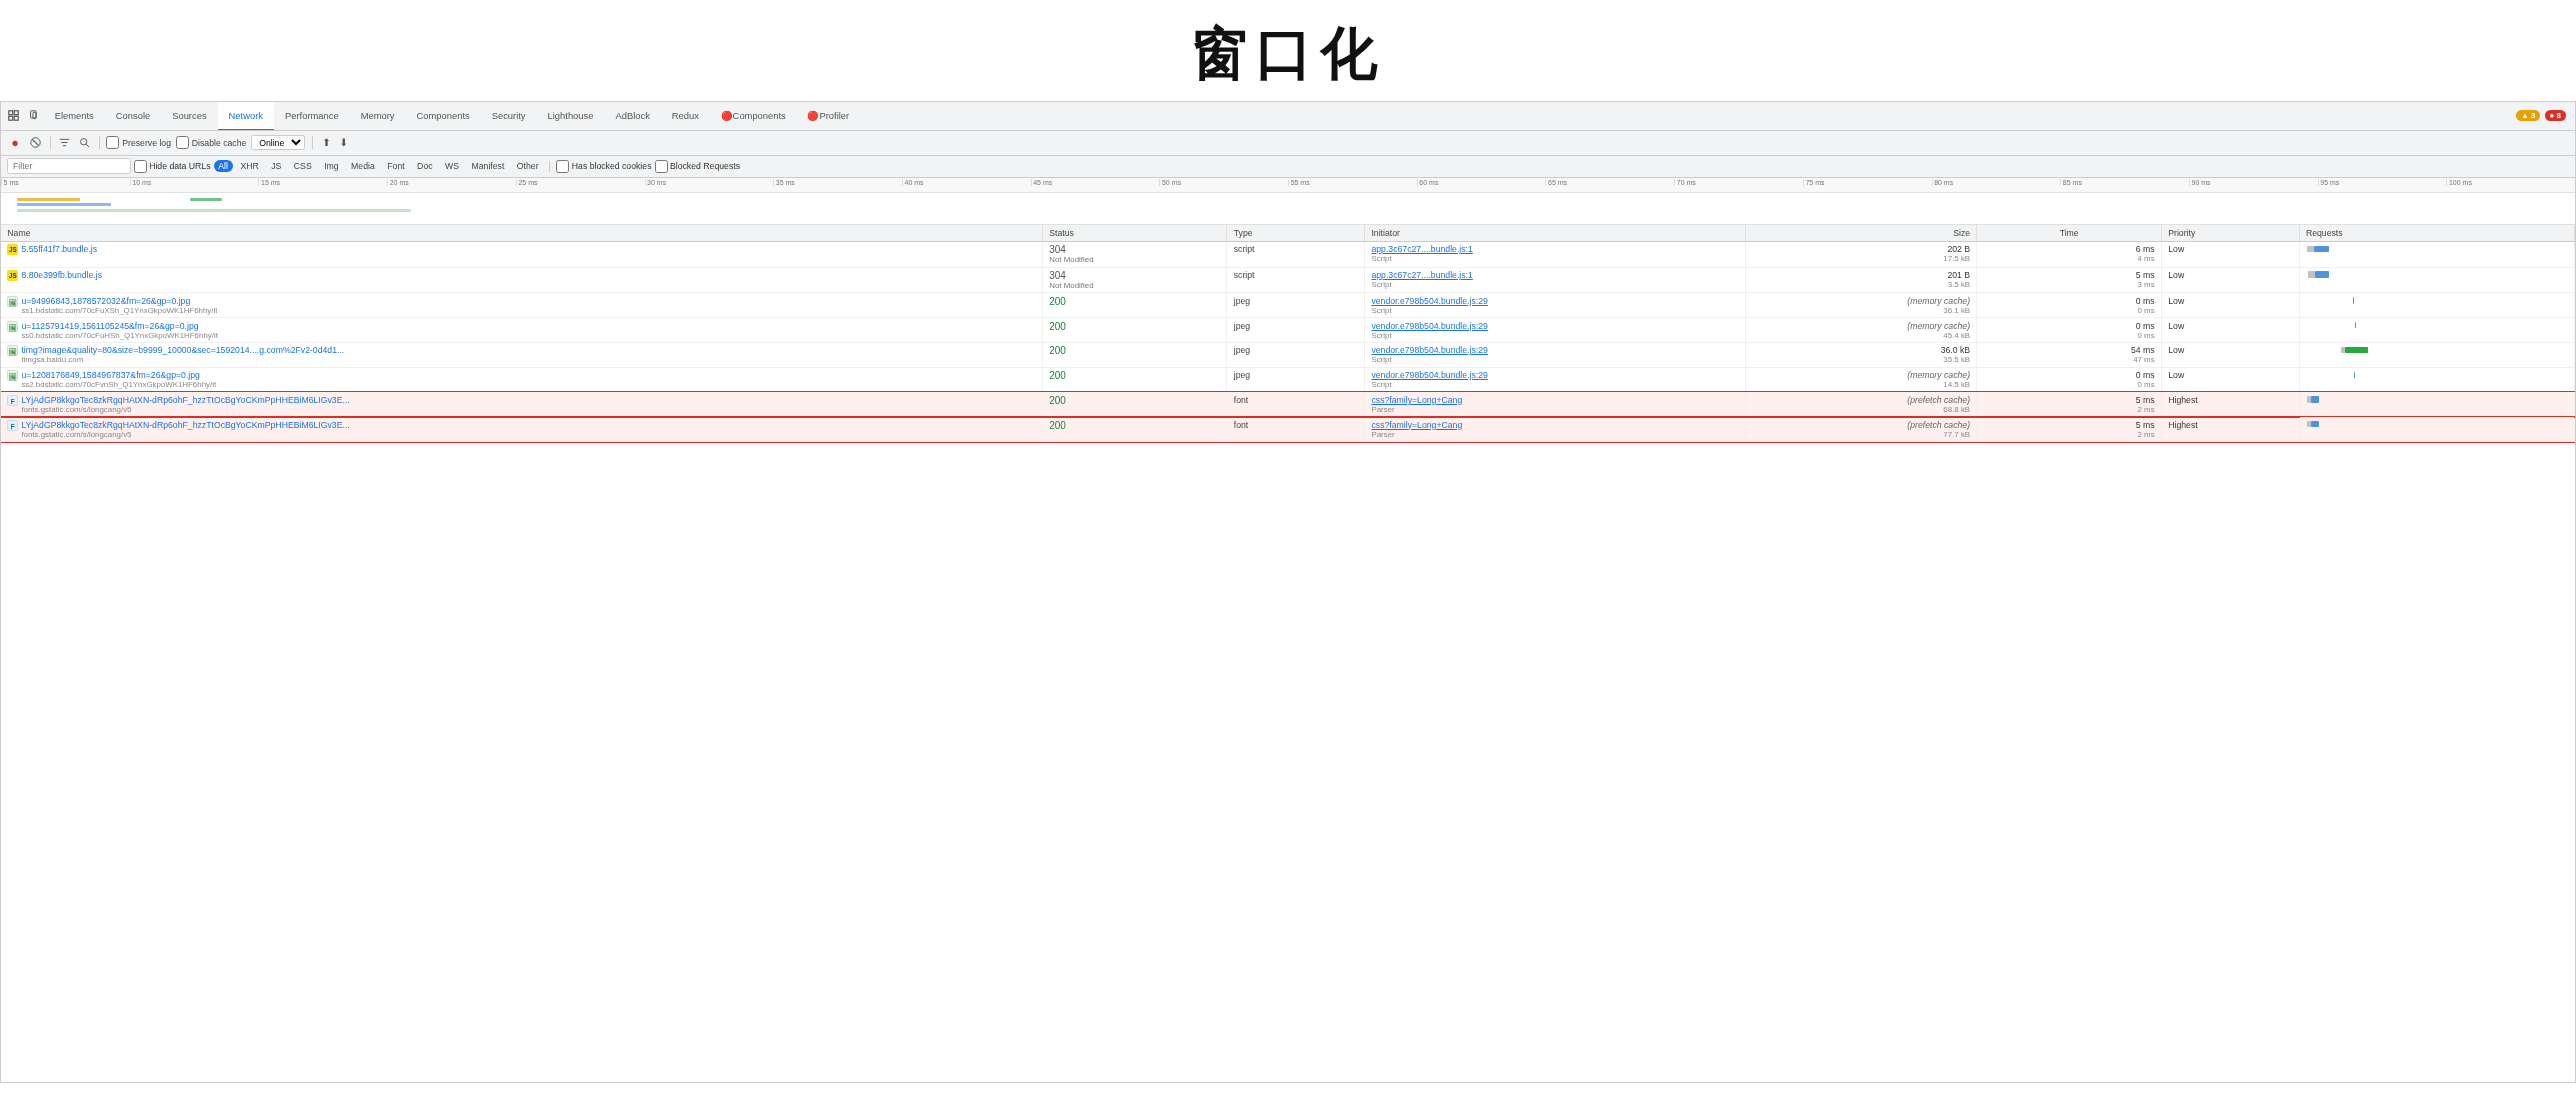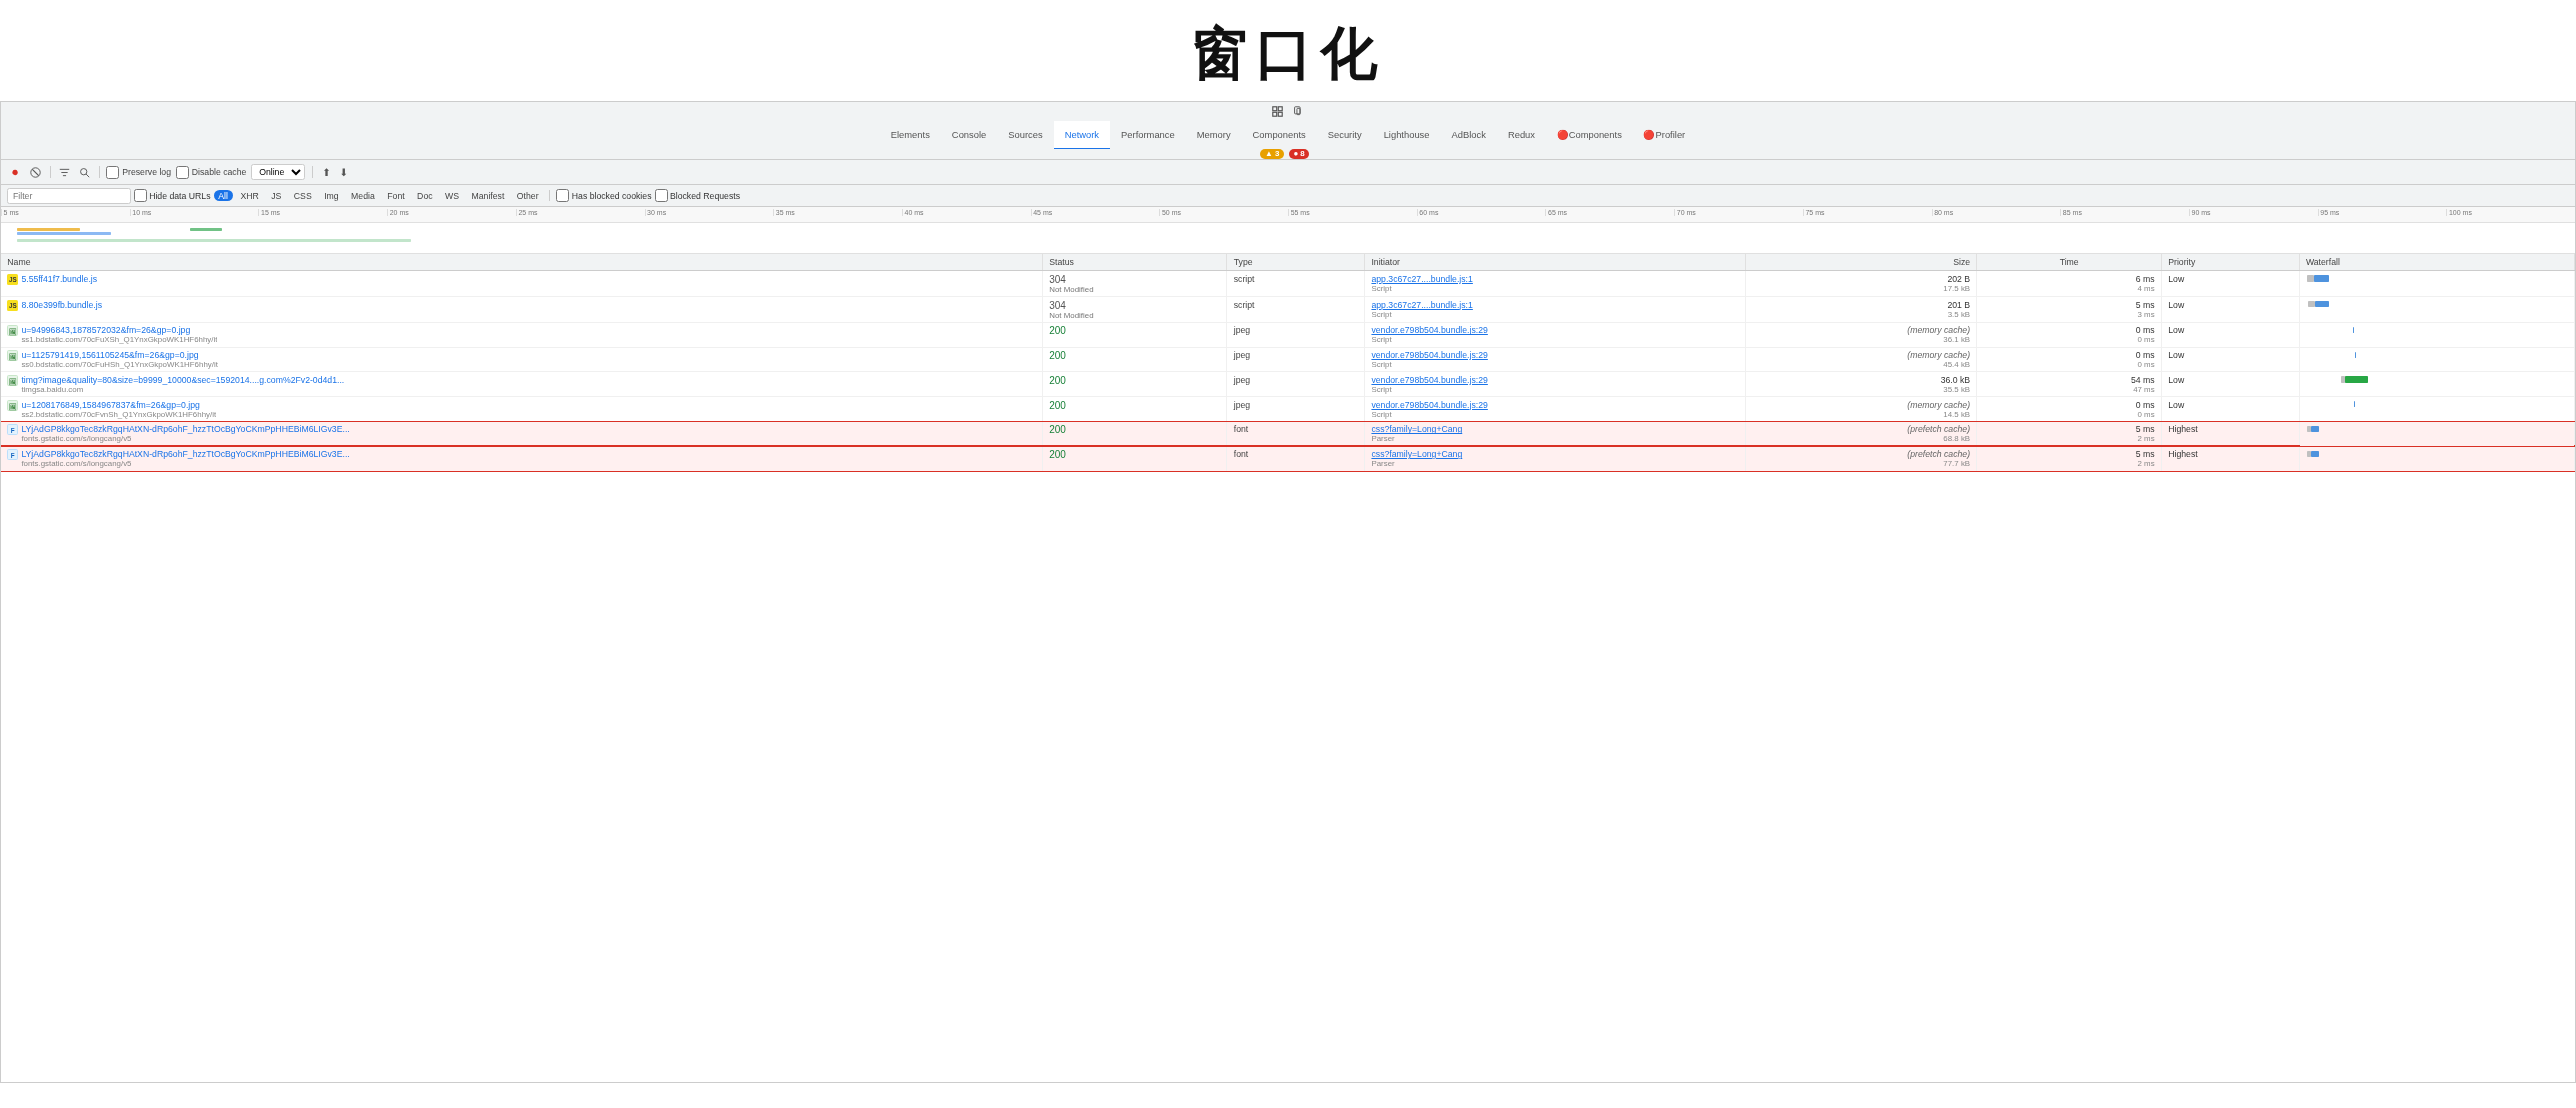--- a/index.html
+++ b/index.html
@@ -36,21 +36,20 @@
 
     
     .tab-bar {
       display: flex;
       align-items: center;
       background: #f1f3f4;
       border-bottom: 0.8px solid #ccc;
       padding: 0 3.1px;
       min-height: 28px;
       position: relative;
-      flex-direction: column;
     }
 
     .tab-bar-left {
       display: flex;
       align-items: center;
       gap: 1.6px;
     }
 
     .tab-icon-btn {
       width: 19px;
@@ -577,21 +576,21 @@
     <table>
       <thead>
         <tr>
           <th>Name</th>
           <th>Status</th>
           <th>Type</th>
           <th>Initiator</th>
           <th style="text-align:right;">Size</th>
           <th style="text-align:center;margin-top:11px;">Time</th>
           <th>Priority</th>
-          <th>Waterfall</th>
+          <th>Requests</th>
         </tr>
       </thead>
       <tbody id="table-body">
       <tr>
             <td class="name-cell">
     <div class="name-with-icon">
       <span class="res-icon icon-js">JS</span>
       <div>
         <div class="name-primary">5.55ff41f7.bundle.js</div>
 

